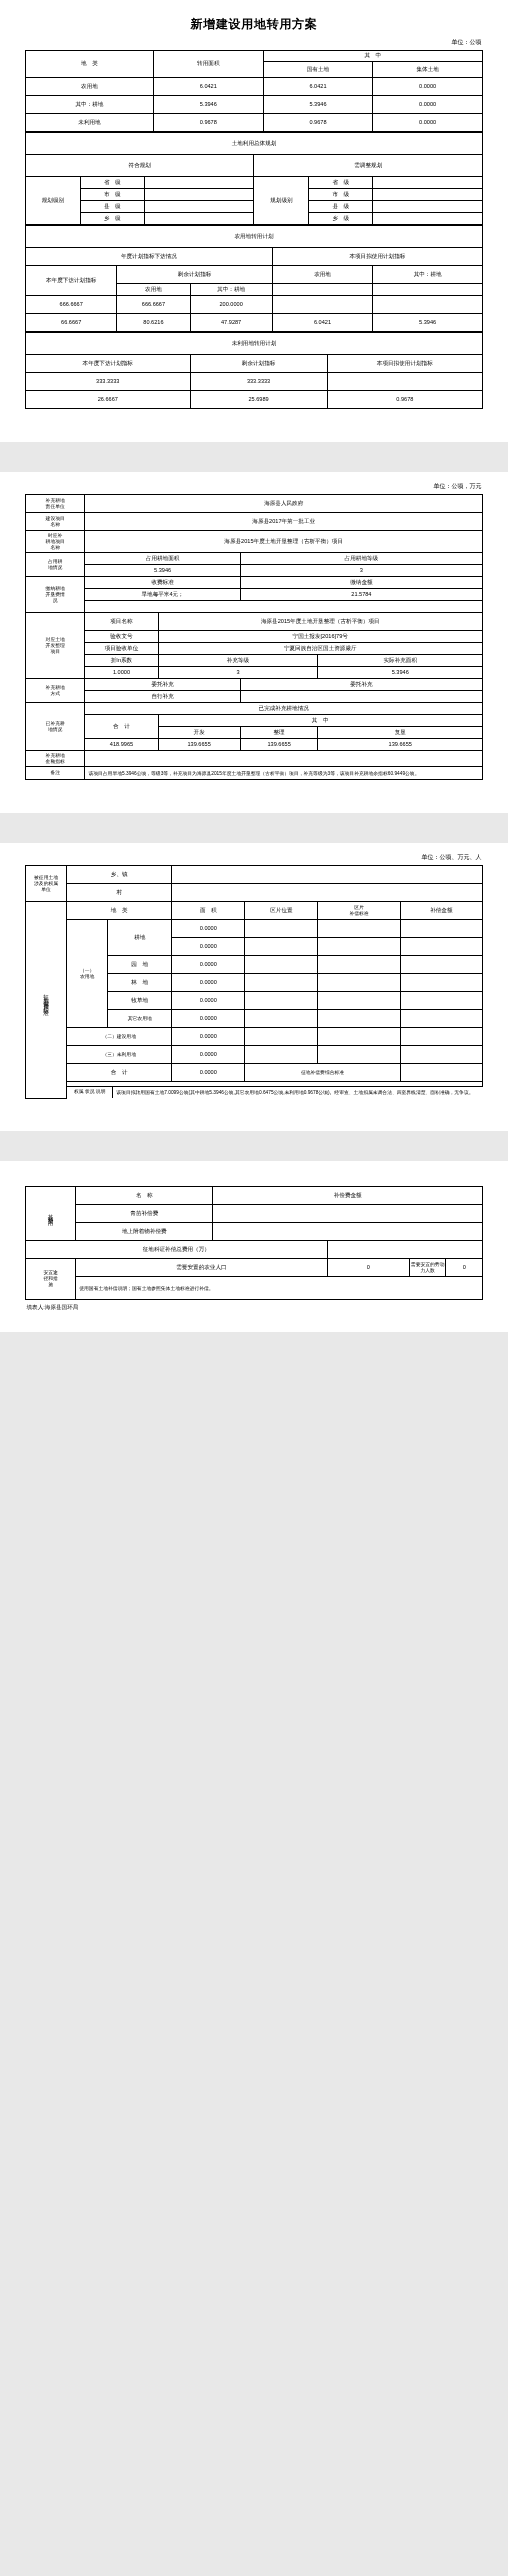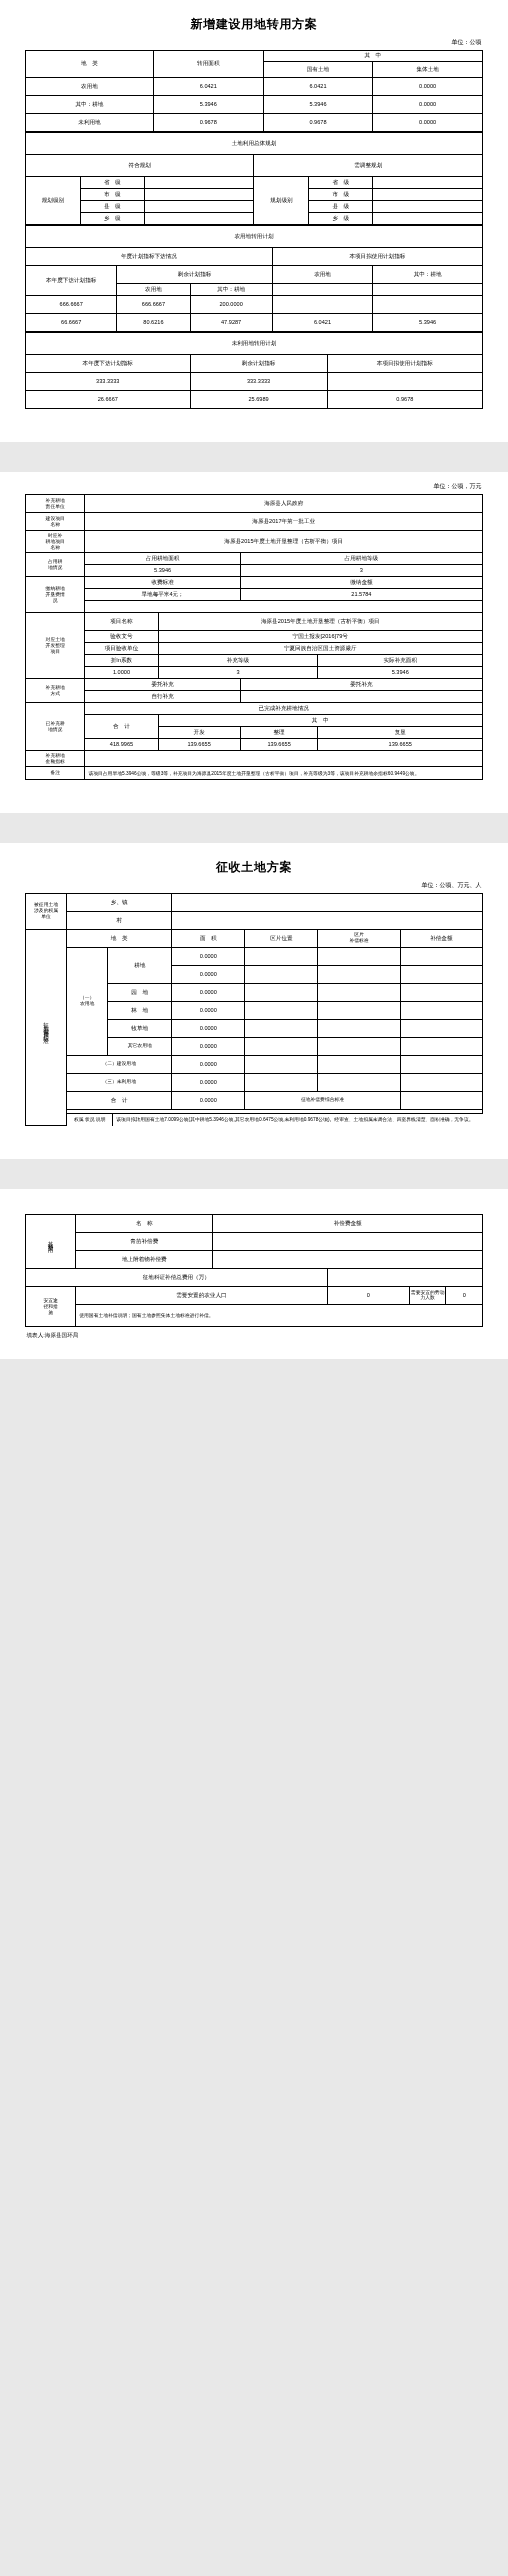--- a/index.html
+++ b/index.html
@@ -312,21 +312,20 @@
         <td class="small">备注</td>
         <td colspan="5" class="note">该项目占用旱地5.3946公顷，等级3等，补充项目为海原县2015年度土地开垦整理（古析平衡）项目，补充等级为3等，该项目补充耕地余指标60.9449公顷。</td>
       </tr>
     </tbody>
       </table>
   </div>
 
   <div class="gap"></div>
 
   <div class="sheet">
-    <h1 class="doc-title">征收土地方案</h1>
     <div class="unit-line">单位：公顷、万元、人</div>
 
     <table>
       <colgroup>
         <col style="width:9%">
           <col style="width:9%">
           <col style="width:14%">
         <col style="width:16%">
           <col style="width:16%">
           <col style="width:18%">

